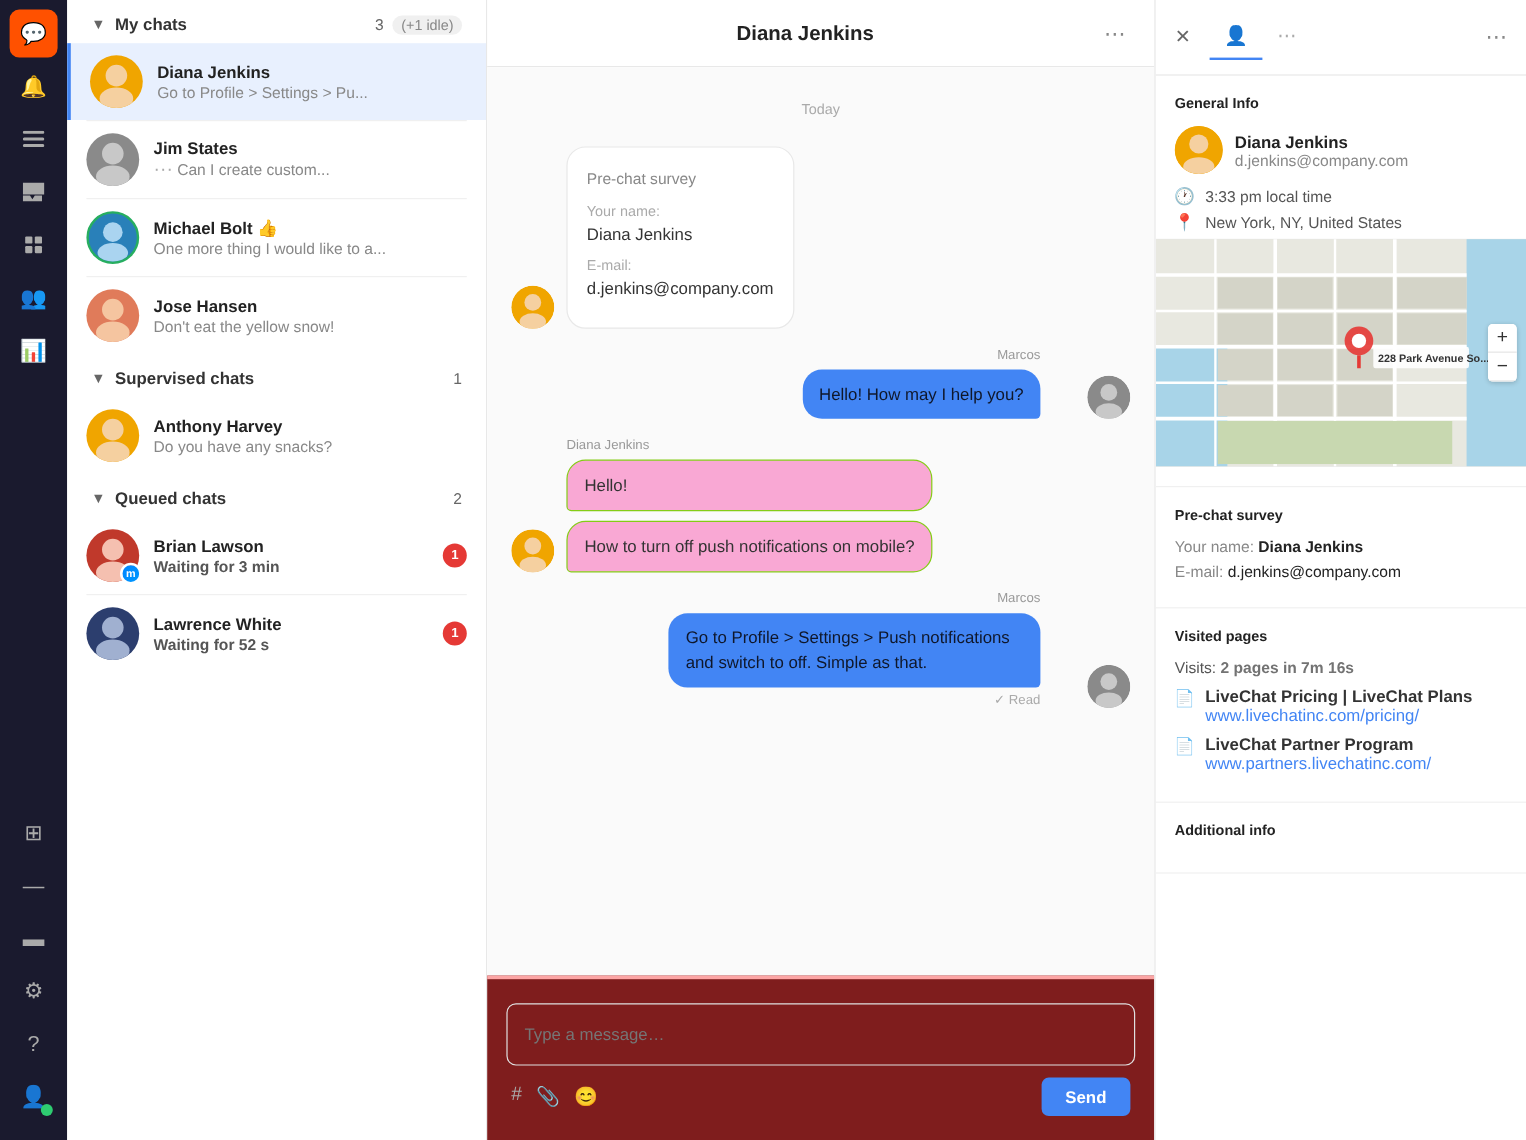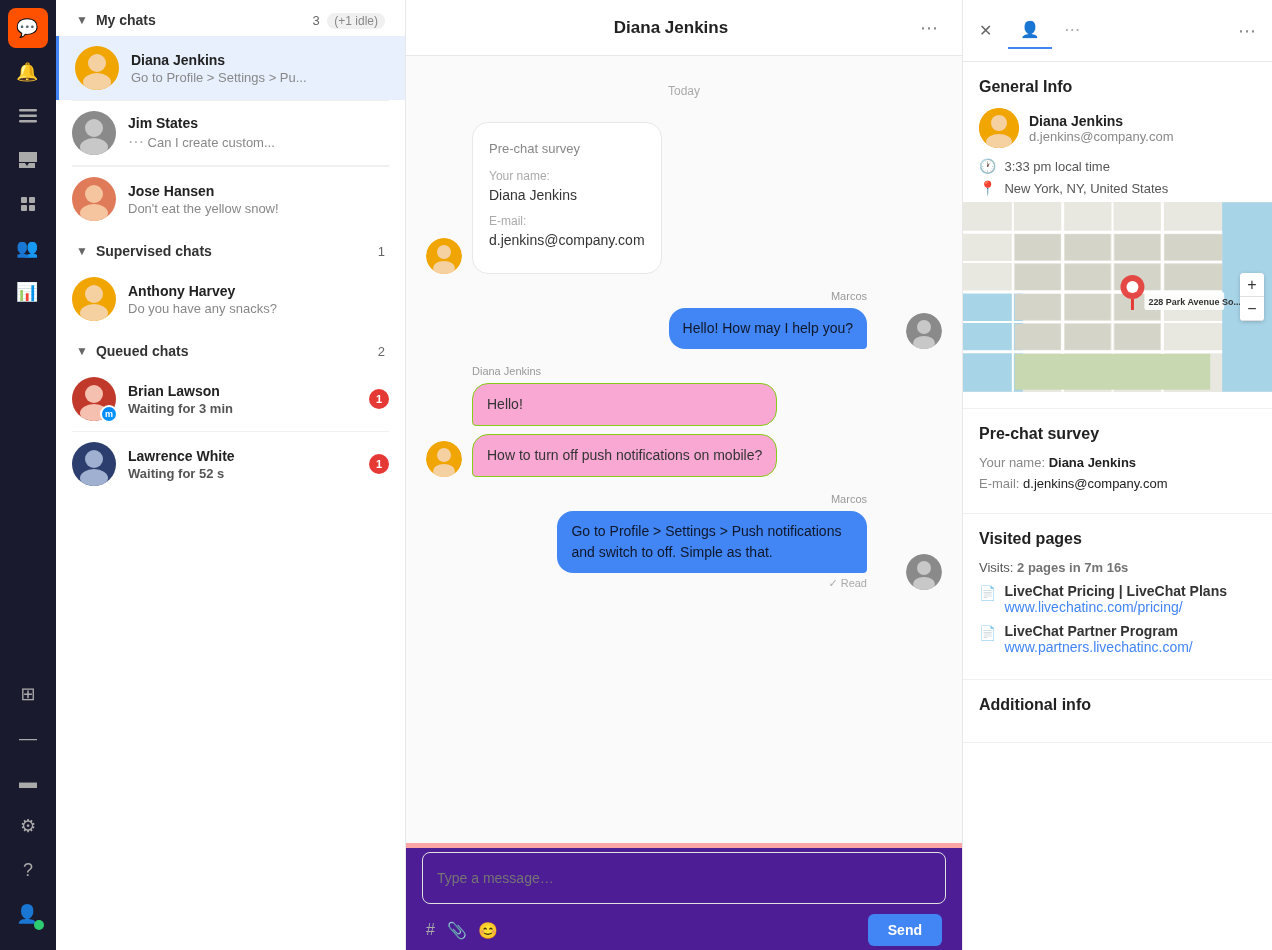--- a/index.html
+++ b/index.html
@@ -54,38 +54,38 @@
     .bubble.customer { background: #f9a8d4; border: 1px solid #84cc16; color: #333; border-radius: 16px 16px 16px 4px; }
     .bubble.agent { background: #4285f4; color: #0f172a; border-radius: 16px 16px 4px 16px; }
     .bubble.survey { background: white; border: 1px solid #e8e8e8; border-radius: 16px; padding: 16px; }
     .survey-title { font-size: 13px; color: #888; margin-bottom: 8px; font-weight: 500; }
     .survey-field { margin-bottom: 6px; }
     .survey-label { font-size: 12px; color: #aaa; }
     .survey-value { font-size: 14px; color: #333; font-weight: 500; }
     .read-receipt { font-size: 11px; color: #aaa; text-align: right; display: flex; align-items: center; justify-content: flex-end; gap: 3px; }
 
     
-    .message-input-area { border-top: 5px solid #fca5a5; padding: 4px 16px; background: #4c1d95; }
+    .message-input-area { border-top: 3px solid #fca5a5; padding: 20px 16px; background: #7f1d1d; }
     .message-input-box { border: 1px solid #e0e0e0; border-radius: 8px; padding: 10px 14px; min-height: 52px; display: flex; align-items: center; }
     .message-input-box input { flex: 1; border: none; outline: none; font-size: 14px; color: #999; background: transparent; }
     .input-toolbar { display: flex; align-items: center; justify-content: space-between; margin-top: 10px; padding: 0 4px; }
     .input-icons { display: flex; gap: 12px; }
     .input-icon { color: #aaa; cursor: pointer; font-size: 16px; }
     .send-btn { background: #4285f4; color: white; border: none; border-radius: 6px; padding: 8px 20px; font-size: 14px; font-weight: 600; cursor: pointer; }
 
     
     .right-panel { width: 310px; background: white; border-left: 1px solid #e8e8e8; display: flex; flex-direction: column; flex-shrink: 0; overflow-y: auto; }
     .right-panel-header { display: flex; align-items: center; padding: 12px 16px; border-bottom: 1px solid #e8e8e8; gap: 8px; }
     .right-panel-tabs { display: flex; gap: 0; flex: 1; }
     .rp-close { color: #666; cursor: pointer; font-size: 16px; margin-right: 8px; }
     .rp-tab { padding: 8px 12px; cursor: pointer; color: #aaa; border-bottom: 2px solid transparent; font-size: 16px; }
     .rp-tab.active { color: #4285f4; border-bottom: 2px solid #4285f4; }
 
     .rp-section { padding: 16px; border-bottom: 1px solid #f0f0f0; }
-    .rp-section-title { font-size: 16px; font-weight: 600; color: #222; margin-bottom: 12px; }
+    .rp-section-title { font-size: 12px; font-weight: 600; color: #222; margin-bottom: 12px; }
     .rp-user-row { display: flex; align-items: center; gap: 10px; margin-bottom: 10px; }
     .rp-user-name { font-size: 14px; font-weight: 600; color: #222; }
     .rp-user-email { font-size: 13px; color: #888; }
     .rp-info-row { display: flex; align-items: center; gap: 8px; margin-bottom: 6px; font-size: 13px; color: #555; }
     .rp-info-row .icon { color: #aaa; font-size: 14px; }
 
     
     .map-placeholder { height: 190px; background: #e8e8e8; margin: 0 -16px; overflow: hidden; position: relative; }
     .map-zoom { position: absolute; right: 8px; top: 50%; transform: translateY(-50%); display: flex; flex-direction: column; background: white; border-radius: 4px; overflow: hidden; box-shadow: 0 1px 4px rgba(0,0,0,0.2); }
     .map-zoom-btn { width: 24px; height: 24px; display: flex; align-items: center; justify-content: center; cursor: pointer; border: none; background: white; font-size: 16px; color: #333; border-bottom: 1px solid #e0e0e0; }
@@ -179,20 +179,35 @@
     <div class="chat-info">
       <div class="chat-name">Jim States</div>
       <div class="chat-preview">
         <span class="typing-dots">···</span>
         <span>Can I create custom...</span>
       </div>
     </div>
   </div>
   <div class="divider"></div>
 
+  <div class="chat-item">
+    <div class="avatar" style="background:#2980b9;border:2px solid #27ae60;">
+      <svg width="44" height="44" viewBox="0 0 44 44">
+          <circle cx="22" cy="17" r="9" fill="#aad4f0"></circle>
+          <ellipse cx="22" cy="36" rx="14" ry="9" fill="#aad4f0"></ellipse>
+        </svg>
+    </div>
+    <div class="chat-info">
+      <div class="chat-name">
+        <span>Michael Bolt</span> 
+          <span>👍</span>
+      </div>
+      <div class="chat-preview">One more thing I would like to a...</div>
+    </div>
+  </div>
   <div class="divider"></div>
 
   <div class="chat-item">
     <div class="avatar" style="background:#e07b5a;">
       <svg width="44" height="44" viewBox="0 0 44 44">
           <circle cx="22" cy="17" r="9" fill="#f5c5a0"></circle>
           <ellipse cx="22" cy="36" rx="14" ry="9" fill="#f5c5a0"></ellipse>
         </svg>
     </div>
     <div class="chat-info">

